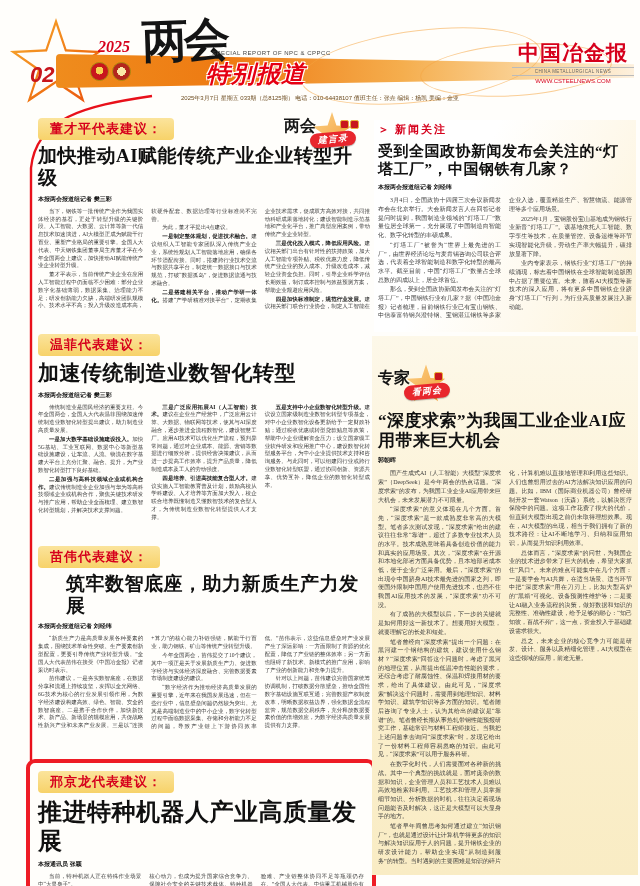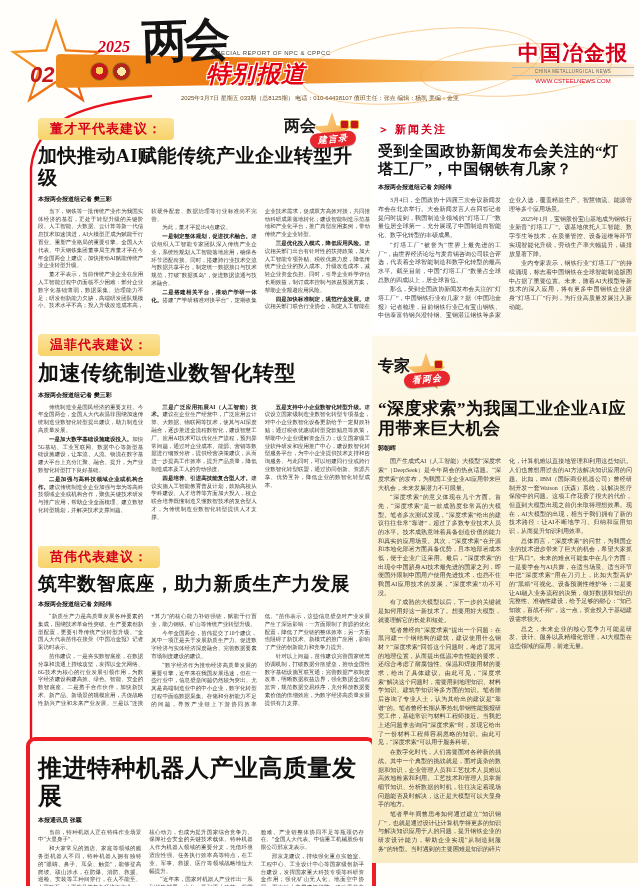--- a/index.html
+++ b/index.html
@@ -36,21 +36,21 @@
   .mast-en{font-size:4.5px;color:#666;border-top:1px solid #bbb;border-bottom:1px solid #bbb;
         padding:1px 0;margin-top:2px;font-family:"Liberation Sans",sans-serif;letter-spacing:.4px;}
   .mast-web{font-size:6px;color:#d6001c;margin-top:2px;font-family:"Liberation Sans",sans-serif;}
   #red-curve{position:absolute;left:0;top:0;pointer-events:none;}
   
   #left-col{position:absolute;left:38px;top:118px;width:332px;}
   #right-col{position:absolute;left:378px;top:120px;width:254px;}
   .kicker{display:inline-block;background:linear-gradient(180deg,#fbe49c,#f7d269);color:#d6001c;
         font-weight:bold;font-size:13px;padding:2px 12px;border-radius:4px;letter-spacing:1px;}
   .headline{font-weight:bold;color:#101010;line-height:1.18;margin:5px 0 3px;letter-spacing:.5px;}
-  .h-a1{font-size:19px;} .h-a2{font-size:21px;} .h-a3{font-size:19px;} .h-a4{font-size:24px;}
+  .h-a1{font-size:19px;} .h-a2{font-size:21px;} .h-a3{font-size:19px;margin-left:28px;} .h-a4{font-size:24px;}
   .byline{font-size:6px;font-weight:bold;color:#111;margin:5px 0 4px;font-family:"Liberation Sans",sans-serif;}
   .body-cols{column-gap:8px;column-fill:auto;overflow:hidden;font-size:5.5px;line-height:1.42;
         color:#3c3c3c;text-align:justify;}
   .body-cols p{margin:0 0 1px;text-indent:2em;}
   .body-cols b{color:#1a1a1a;}
   .cols3{column-count:3;}
   .cols2{column-count:2;font-size:6px;line-height:1.45;}
   .article{margin-bottom:22px;position:relative;}
   .ba1{height:104px;} .ba2{height:120px;} .ba3{height:102px;} .ba4{height:88px;}
   .bnews{height:132px;} .bexp{height:398px;}
@@ -63,21 +63,21 @@
         background:linear-gradient(135deg,#fcd07c,#f08c1e);
         clip-path:polygon(50% 0%,61% 34%,98% 36%,69% 57%,80% 92%,50% 71%,20% 92%,31% 57%,2% 36%,39% 34%);
         opacity:.9;}
   .badge .b-zh{position:absolute;left:0;top:6px;font-size:16px;font-weight:bold;color:#141414;}
   .badge .b-ribbon{position:absolute;left:26px;top:22px;background:#e8262d;color:#fff;font-size:9px;
         font-style:italic;font-weight:bold;padding:1px 8px;border-radius:8px;transform:rotate(-5deg);
         letter-spacing:1px;white-space:nowrap;box-shadow:0 1px 1px rgba(0,0,0,.25);}
   .badge .b-dot{position:absolute;width:7px;height:7px;border-radius:2px;background:#c8161d;
         border:1px solid #e9b23c;}
   .d1{left:56px;top:10px;} .d2{left:66px;top:10px;}
-  .exp-badge{position:relative;height:44px;margin:12px 0 0;}
+  .exp-badge{position:relative;height:44px;margin:24px 0 0;}
   
   .news-label{color:#d6001c;font-weight:bold;font-size:11px;font-family:"Liberation Sans",sans-serif;
         letter-spacing:2px;margin-bottom:6px;}
   .news-label .arrow{font-weight:bold;margin-right:4px;}
   .h-news{font-size:15px;} .h-exp{font-size:17px;}
   #news-sec{background:linear-gradient(115deg,#ffffff 35%,#fdf3da 100%);padding:2px 4px 4px;margin:0 -4px;}
   #exp-sec{background:linear-gradient(180deg,#fdf8e9 0%,#fcf1d2 45%,#f9ecc4 100%);padding:2px 6px 8px;margin:4px -6px 0;}
   .serif-body{font-family:"Liberation Serif",serif;}
 </style>
 </head>
@@ -158,20 +158,21 @@
           <p>“新质生产力是高质量发展各种要素的集成，围绕技术革命性突破、生产要素创新型配置，更要引导传统产业转型升级。”全国人大代表苗伟在接受《中国冶金报》记者采访时表示。</p>
           <p>苗伟建议，一是夯实数智底座，在数据分享和流通上持续攻坚，发挥以全光网络、6G技术为核心的行业发展引领作用，为数字经济建设构建高效、绿色、智能、安全的数智底座。二是携手合作伙伴，加快新技术、新产品、新场景的规模应用，共促战略性新兴产业和未来产业发展。三是以“连接+算力”的核心能力补链强链，赋能千行百业，助力钢铁、矿山等传统产业转型升级。</p>
           <p>今年全国两会，苗伟提交了10个建议，其中一项正是关于发展新质生产力、促进数字经济与实体经济深度融合、完善数据要素市场制度建设的建议。</p>
           <p>“数字经济作为推动经济高质量发展的重要引擎，近年来在我国发展迅速，但在一些行业中，信息壁垒问题仍然较为突出。尤其是高端制造业中的中小企业，数字化转型过程中面临数据采集、存储和分析能力不足的问题，导致产业链上下游协同效率低。”苗伟表示，这些信息壁垒对产业发展产生了深远影响：一方面限制了资源的优化配置，降低了产业链的整体效率；另一方面也阻碍了新技术、新模式的推广应用，影响了产业的创新能力和竞争力提升。</p>
           <p>针对以上问题，苗伟建议完善国家统筹协调机制，打破数据分散壁垒，推动全国性数字基础设施互联互通；完善数据产权制度改革，明晰数据权益边界，强化数据全流程监管，规范数据交易秩序，充分释放数据要素价值的倍增效应，为数字经济高质量发展提供有力支撑。</p>
         </div>
     </div>
 
     <div id="highlight-box">
       <div class="article" style="margin-bottom:0;">
+        <span class="kicker">邢京龙代表建议：</span>
         <div class="headline h-a4">推进特种机器人产业高质量发展</div>
         <div class="byline">本报通讯员 张颖</div>
         <div class="body-cols cols3 ba4">
             <p>当前，特种机器人正在特殊作业场景中“大显身手”。</p>
             <p>和大家常见的酒店、家庭等领域的服务型机器人不同，特种机器人拥有独特的“眼睛、鼻子、耳朵、触觉”，能够登高爬坡、跋山涉水，在防爆、消防、救援、巡检、安装等工种间穿行，在人不能至、人不敢至、人不能及等复杂环境下作业。</p>
             <p>当前，全球正经历新一轮科技革命和产业变革，以人工智能、机器人技术为代表的新质生产力，已成为驱动经济增长的核心动力，也成为提升国家综合竞争力、保障社会安全的关键技术载体。特种机器人作为机器人领域的重要分支，凭借环境适应性强、任务执行效率高等特点，在工业、军事、救援、医疗等领域战略地位大幅提升。</p>
             <p>“近年来，国家对机器人产业作出一系列战略部署，出台一系列重大政策，我国机器人产业发展呈现趋好态势，产业科技创新持续提速，应用场景也不断丰富。但部分核心技术存在短板，复杂环境应用交验难、产业链整体协同不足等瓶颈仍存在。”全国人大代表、中信重工机械股份有限公司邢京龙表示。</p>
             <p>邢京龙建议，持续强化重点实验室、工程中心、工业设计中心等国家级创新平台建设，发挥国家重大科技专项等科研资金作用；强化矿山无人化、地面空中协同、百米以上高层建筑消防、移动重载商用机器人等应用领域研究；强化产业链创新，推动形成特种机器人“零部件—整机—系统集成”全链条生态，打造上下游企业协同创新的新局面。</p>
           </div>
       </div>

